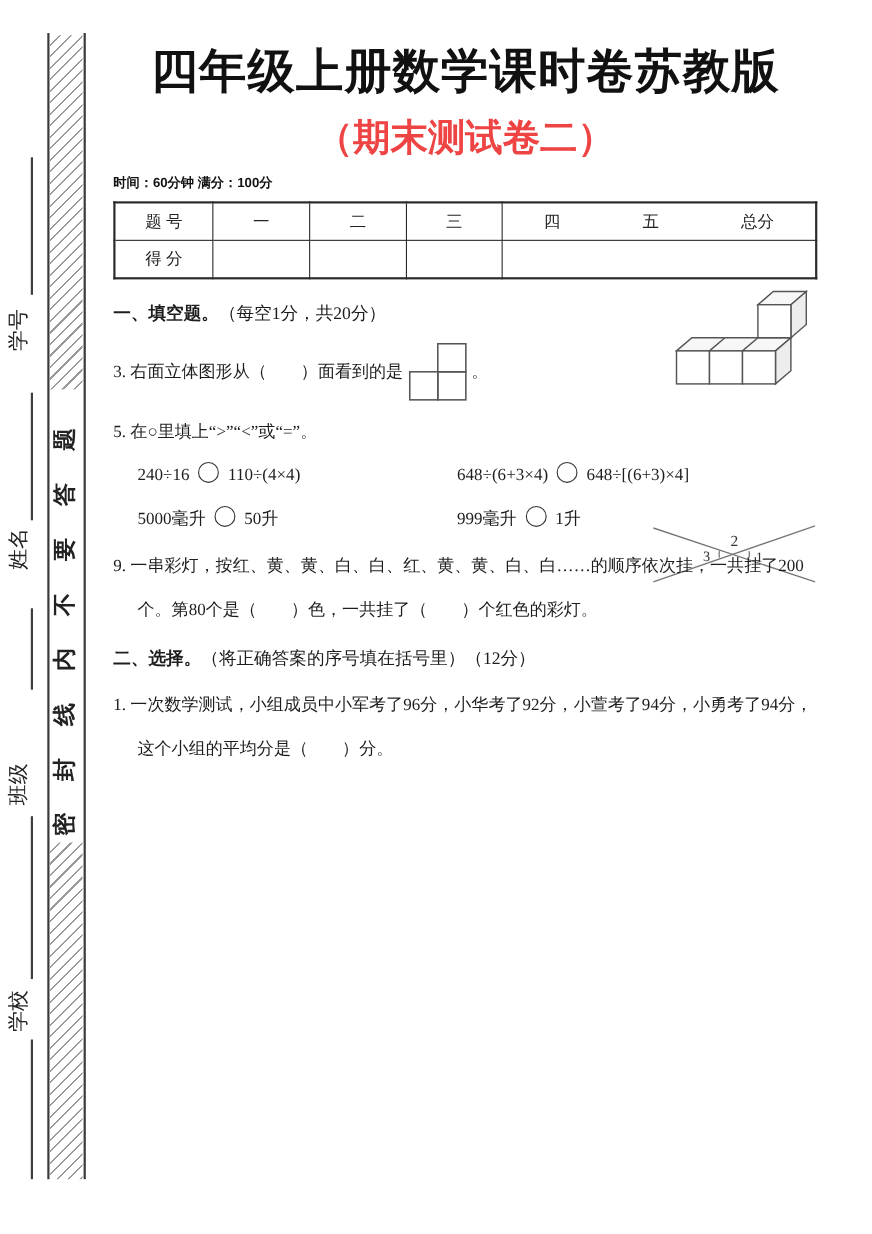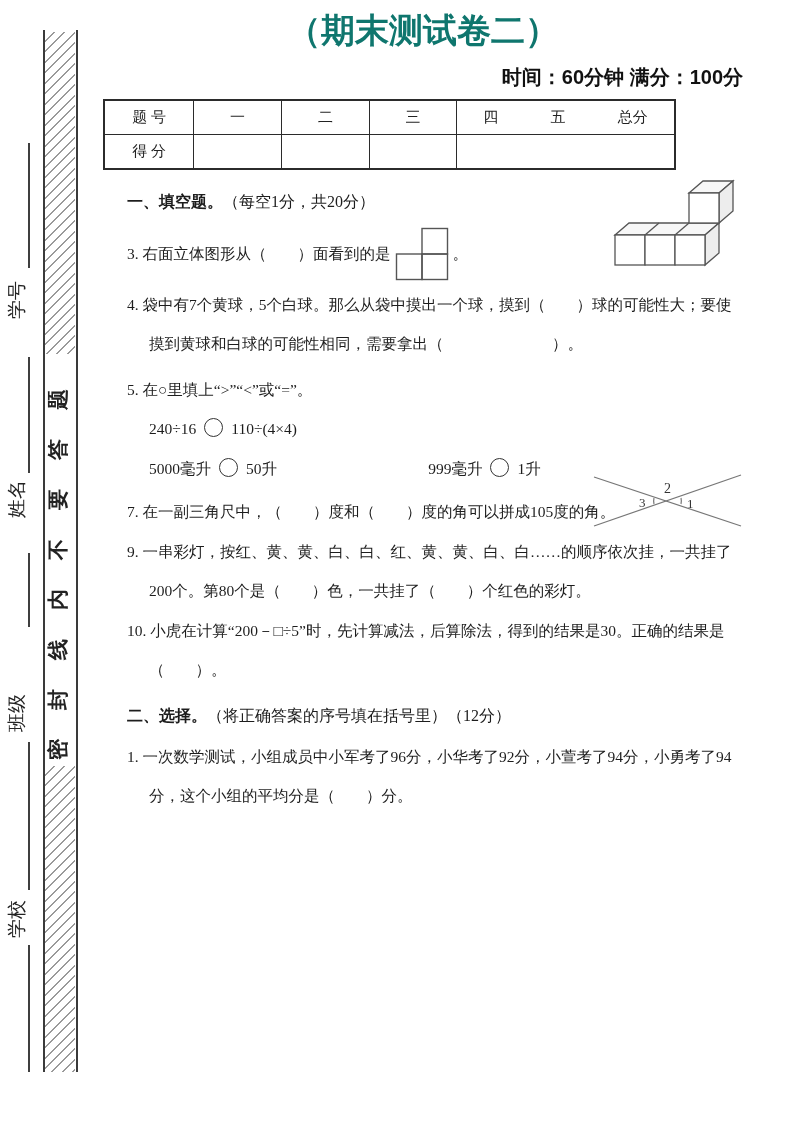--- a/index.html
+++ b/index.html
@@ -15,34 +15,34 @@
          letter-spacing:29px;white-space:nowrap;color:#222;}
   .fill-line{position:absolute;left:28px;width:2px;background:#3f3f3f;}
   .side-label{position:absolute;left:-10px;width:52px;height:24px;transform:rotate(-90deg);
          text-align:center;font-size:19px;white-space:nowrap;color:#222;}
 
   
   #main{position:absolute;left:103px;top:0;width:640px;}
   .title{margin-top:36px;text-align:center;font-family:"Liberation Sans","DejaVu Sans",sans-serif;
          font-weight:800;font-size:43px;letter-spacing:1px;color:#111;}
   .subtitle{margin-top:8px;text-align:center;font-family:"Liberation Sans","DejaVu Sans",sans-serif;
-         font-weight:800;font-size:34px;color:#0f766e;}
-  .meta{margin-top:10px;text-align:right;font-family:"Liberation Sans","DejaVu Sans",sans-serif;
-         font-weight:600;font-size:20px;color:#111;}
+         font-weight:800;font-size:34px;color:#ef4444;}
+  .meta{margin-top:10px;text-align:left;font-family:"Liberation Sans","DejaVu Sans",sans-serif;
+         font-weight:600;font-size:12px;color:#111;}
 
   
-  table.score{border-collapse:collapse;width:573px;margin-top:8px;table-layout:fixed;}
+  table.score{border-collapse:collapse;width:640px;margin-top:8px;table-layout:fixed;}
   table.score td{border:1.5px solid #2b2b2b;height:33px;text-align:center;
          font-size:15px;color:#222;padding:0;}
   table.score{border:2px solid #2b2b2b;}
   td.widecell{padding:0 10px;}
   .widecell .inner{display:flex;justify-content:space-around;align-items:center;}
 
   
-  .sec{font-size:15.5px;line-height:2.55;margin-left:24px;}
+  .sec{font-size:15.5px;line-height:2.55;}
   .q{padding-left:22px;text-indent:-22px;margin:0;position:relative;}
   .heading{margin:0;font-size:16px;}
   .heading b{font-weight:bold;}
   .cmp-rows{padding-left:22px;}
   .cmp-row{display:flex;}
   .cmp-item.left{width:47%;}
   .cmp-circle{display:inline-block;width:17px;height:17px;border:1.4px solid #333;
         border-radius:50%;margin:0 8px;vertical-align:-3px;}
 
   .inline-fig{vertical-align:middle;margin:0 4px;}
@@ -66,20 +66,21 @@
   <div class="fill-line" style="top:357px;height:116px;"></div>
   <div class="side-label" style="top:487px;">姓名</div>
   <div class="fill-line" style="top:553px;height:74px;"></div>
   <div class="side-label" style="top:701px;">班级</div>
   <div class="fill-line" style="top:742px;height:148px;"></div>
   <div class="side-label" style="top:907px;">学校</div>
   <div class="fill-line" style="top:945px;height:127px;"></div>
 
   <div id="main">
 
+    <div class="title">四年级上册数学课时卷苏教版</div>
     <div class="subtitle">（期末测试卷二）</div>
     <div class="meta">时间：60分钟  满分：100分</div>
 
     <table class="score">
       <tbody>
           <tr>
         <td style="width:88px;">题 号</td>
         <td style="width:87px;">一</td>
         <td style="width:87px;">二</td>
         <td style="width:86px;">三</td>
@@ -121,26 +122,26 @@
             <rect x="62" y="60" width="30" height="30"></rect>
             <line x1="32" y1="60" x2="46" y2="48"></line>
             <line x1="62" y1="60" x2="76" y2="48"></line>
             <polygon points="76,18 90,6 120,6 106,18" fill="#f7f7f7"></polygon>
             <polygon points="106,18 120,6 120,36 106,48" fill="#ededed"></polygon>
             <rect x="76" y="18" width="30" height="30"></rect>
           </g>
         </svg>
       </p>
 
-      <p class="q" style="margin-top:2px;">4. 袋中有7个黄球，5个白球。那么从袋中摸出一个球，摸到（　　）球的可能性大；要使摸到黄球和白球的可能性相同，需要拿出（　　　　　　　）。</p>
 
       <p class="q" style="margin-top:6px;">5. 在○里填上“&gt;”“&lt;”或“=”。</p>
       <div class="cmp-rows">
         <div class="cmp-row">
           <div class="cmp-item left"><span>240÷16</span><span class="cmp-circle"></span><span>110÷(4×4)</span></div>
+          <div class="cmp-item"><span>648÷(6+3×4)</span><span class="cmp-circle"></span><span>648÷[(6+3)×4]</span></div>
         </div>
         <div class="cmp-row">
           <div class="cmp-item left"><span>5000毫升</span><span class="cmp-circle"></span><span>50升</span></div>
           <div class="cmp-item"><span>999毫升</span><span class="cmp-circle"></span><span>1升</span></div>
         </div>
       </div>
 
       <p class="q" style="margin-top:4px;">
         <svg class="fig-angles" width="155" height="72" viewBox="0 0 155 72">
           <g stroke="#777" stroke-width="1.2">
@@ -148,23 +149,21 @@
             <line x1="4" y1="60" x2="151" y2="9"></line>
             <path d="M 64 38 A 13 13 0 0 1 64 32" fill="none"></path>
             <path d="M 91 32 A 13 13 0 0 1 91 38" fill="none"></path>
           </g>
           <text x="74" y="27" font-size="14" fill="#333">2</text>
           <text x="49" y="41" font-size="13" fill="#333">3</text>
           <text x="97" y="42" font-size="13" fill="#333">1</text>
         </svg>
       </p>
 
-      <p class="q">7. 在一副三角尺中，（　　）度和（　　）度的角可以拼成105度的角。</p>
       <p class="q">9. 一串彩灯，按红、黄、黄、白、白、红、黄、黄、白、白……的顺序依次挂，一共挂了200个。第80个是（　　）色，一共挂了（　　）个红色的彩灯。</p>
-      <p class="q">10. 小虎在计算“200－□÷5”时，先计算减法，后算除法，得到的结果是30。正确的结果是（　　）。</p>
     </div>
 
     <div class="sec">
       <p class="heading" style="margin-top:6px;"><b>二、选择。</b><span>（将正确答案的序号填在括号里）（12分）</span></p>
       <p class="q">1. 一次数学测试，小组成员中小军考了96分，小华考了92分，小萱考了94分，小勇考了94分，这个小组的平均分是（　　）分。</p>
 
     </div>
 
   </div>
 </div>

